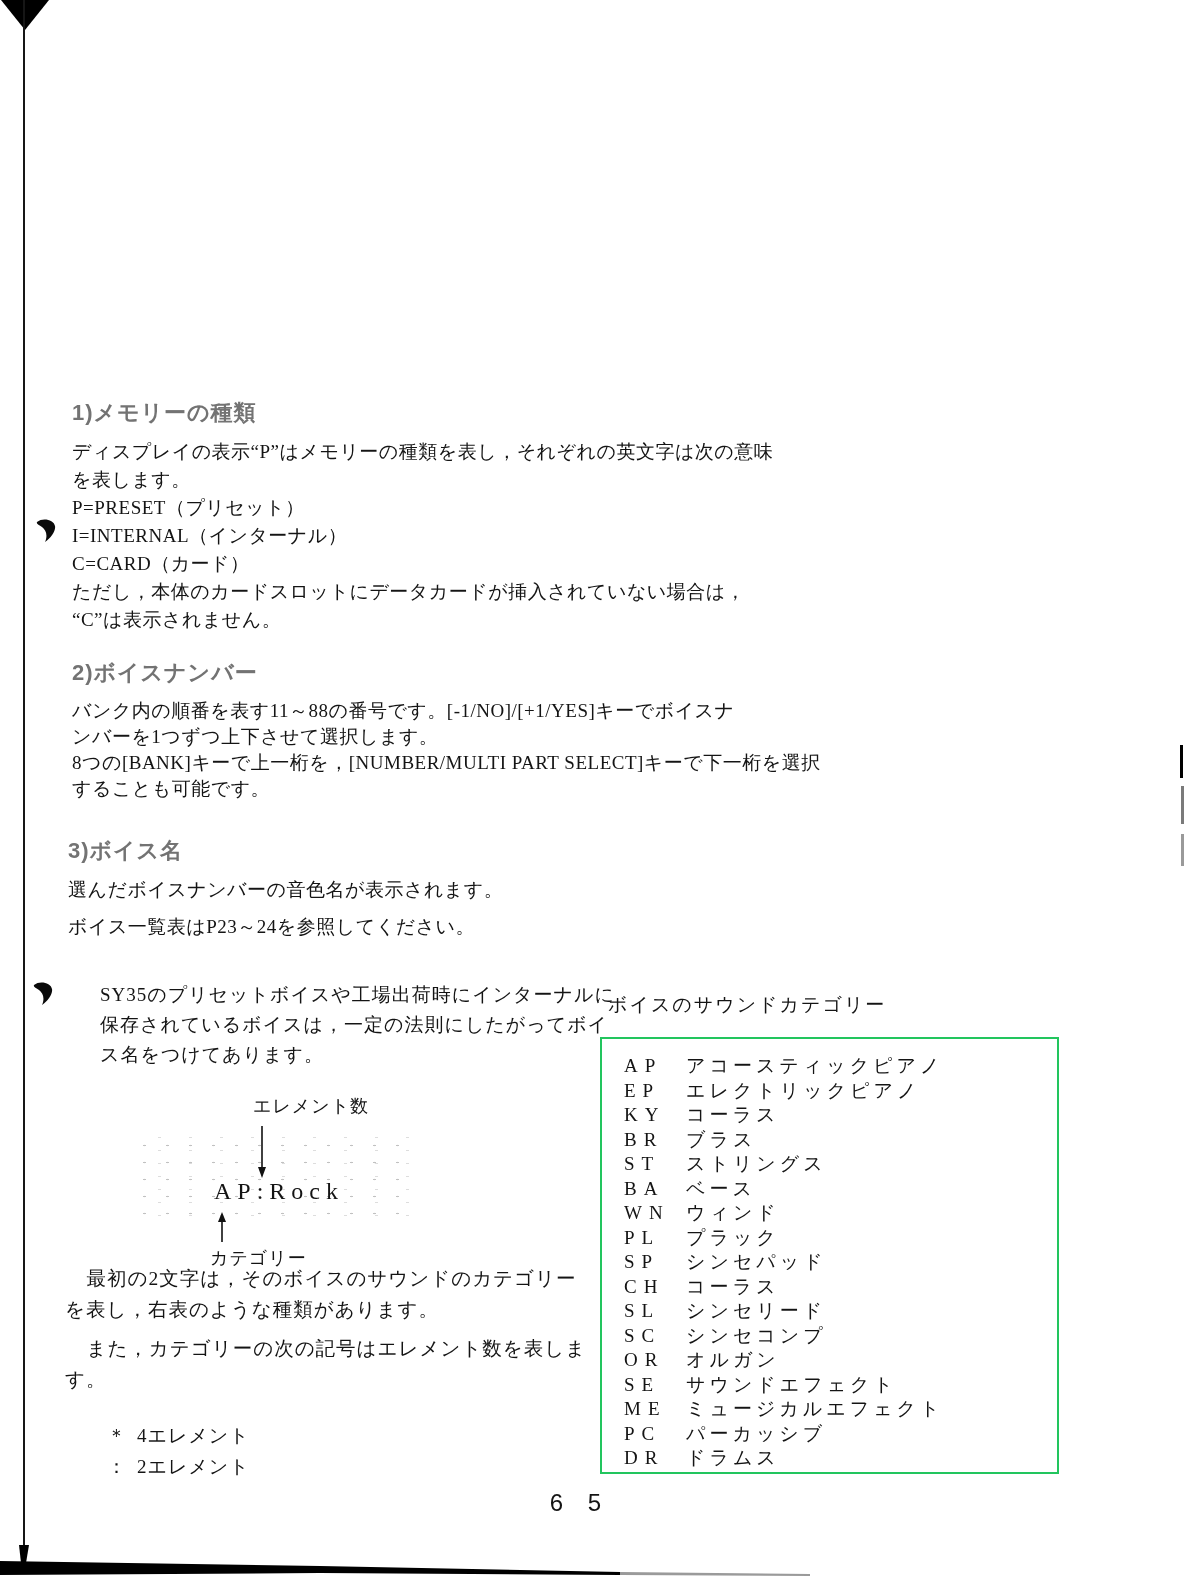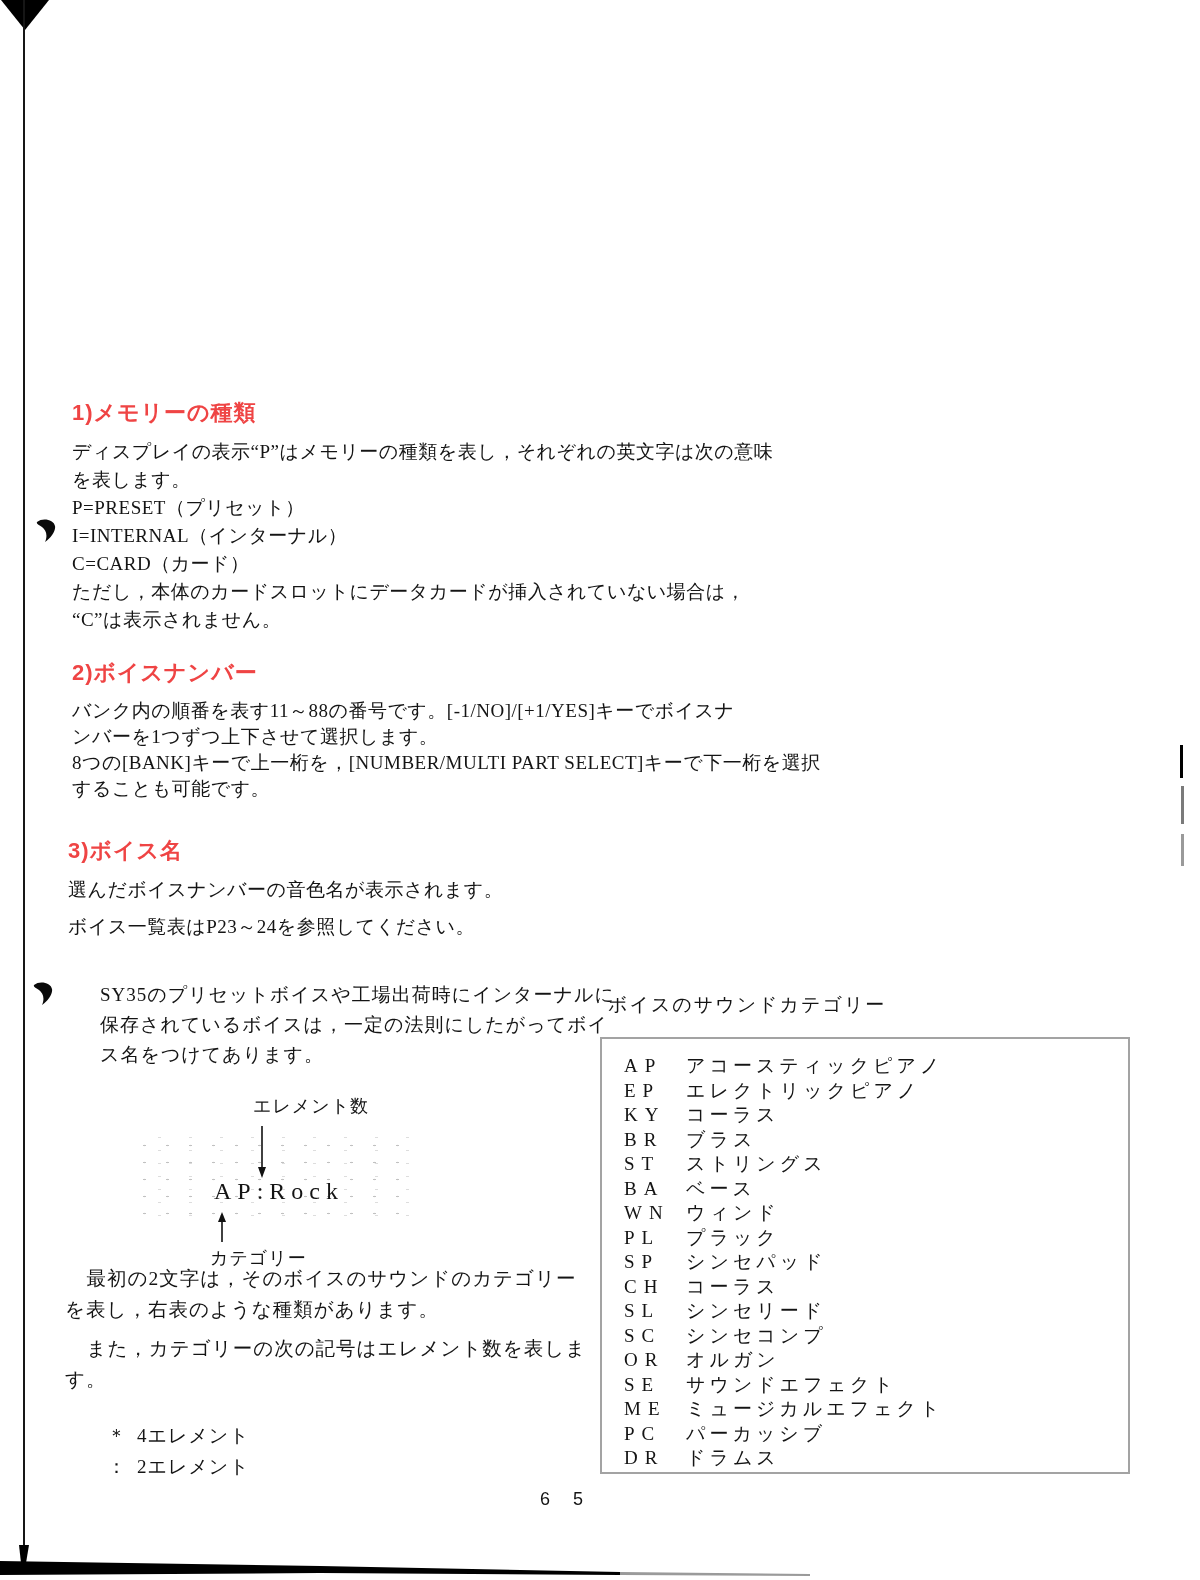--- a/index.html
+++ b/index.html
@@ -17,21 +17,21 @@
   .tick3{left:1181px;top:834px;height:32px;background:#9a9a9a}
   .bullet{position:absolute}
   .bullet svg path{fill:#0a0a0a}
   .bullet1{left:34px;top:518px}
   .bullet2{left:31px;top:981px}
   .bottom-strip{position:absolute;left:0;top:1545px}
 
   
   .sec{position:absolute}
   .h{font-family:"Liberation Sans",sans-serif;font-weight:bold;font-size:22px;
-     letter-spacing:1px;margin:0 0 10px 0;color:#ef4444}
+     letter-spacing:1px;margin:0 0 10px 0;color:#737373}
   .bline{font-size:19px;line-height:28px;letter-spacing:0.5px;white-space:pre}
   .tight .bline{line-height:26px}
   #sec1{left:72px;top:398px;width:760px}
   #sec2{left:72px;top:658px;width:780px}
   #sec3{left:68px;top:836px;width:760px}
   .refnote{font-size:19px;letter-spacing:0.5px;margin-top:10px}
 
   #naming-note{left:100px;top:980px;width:470px}
   #naming-note .bline{line-height:30px;font-size:19px;letter-spacing:1px}
 
@@ -52,28 +52,28 @@
   #cat-para .bline,#elem-para .bline{font-size:19.5px;line-height:31px;letter-spacing:1px}
   #elem-para{left:65px;top:1333px;width:520px}
   .indent{text-indent:1.1em}
 
   #legend{left:107px;top:1420px}
   .legend-line{font-size:19px;line-height:31px;letter-spacing:1px;white-space:pre}
   .legend-line .sym{display:inline-block;width:30px}
 
   
   #table-title{left:608px;top:992px;font-size:19px;letter-spacing:2px}
-  #cat-table{left:600px;top:1037px;width:530px;height:437px;border:2px solid #a3a3a3;
+  #cat-table{left:600px;top:1037px;width:459px;height:437px;border:2px solid #22c55e;
              box-sizing:border-box;padding:14px 0 4px 22px}
   .trow{height:24.5px;font-size:19px;white-space:pre}
   .trow .code{display:inline-block;width:62px;letter-spacing:7px}
   .trow .name{letter-spacing:4px}
 
-  #page-num{position:absolute;left:540px;top:1489px;width:80px;
-            font-family:"Liberation Sans",sans-serif;font-size:18px;letter-spacing:9px}
+  #page-num{position:absolute;left:540px;top:1489px;width:80px;text-align:center;
+            font-family:"Liberation Sans",sans-serif;font-size:24px;letter-spacing:9px}
 </style>
 </head>
 <body>
 
 <div class="page">
 
   <div class="top-wedge"></div>
   <div class="left-rule"></div>
   <div class="tick tick1"></div>
   <div class="tick tick2"></div>

